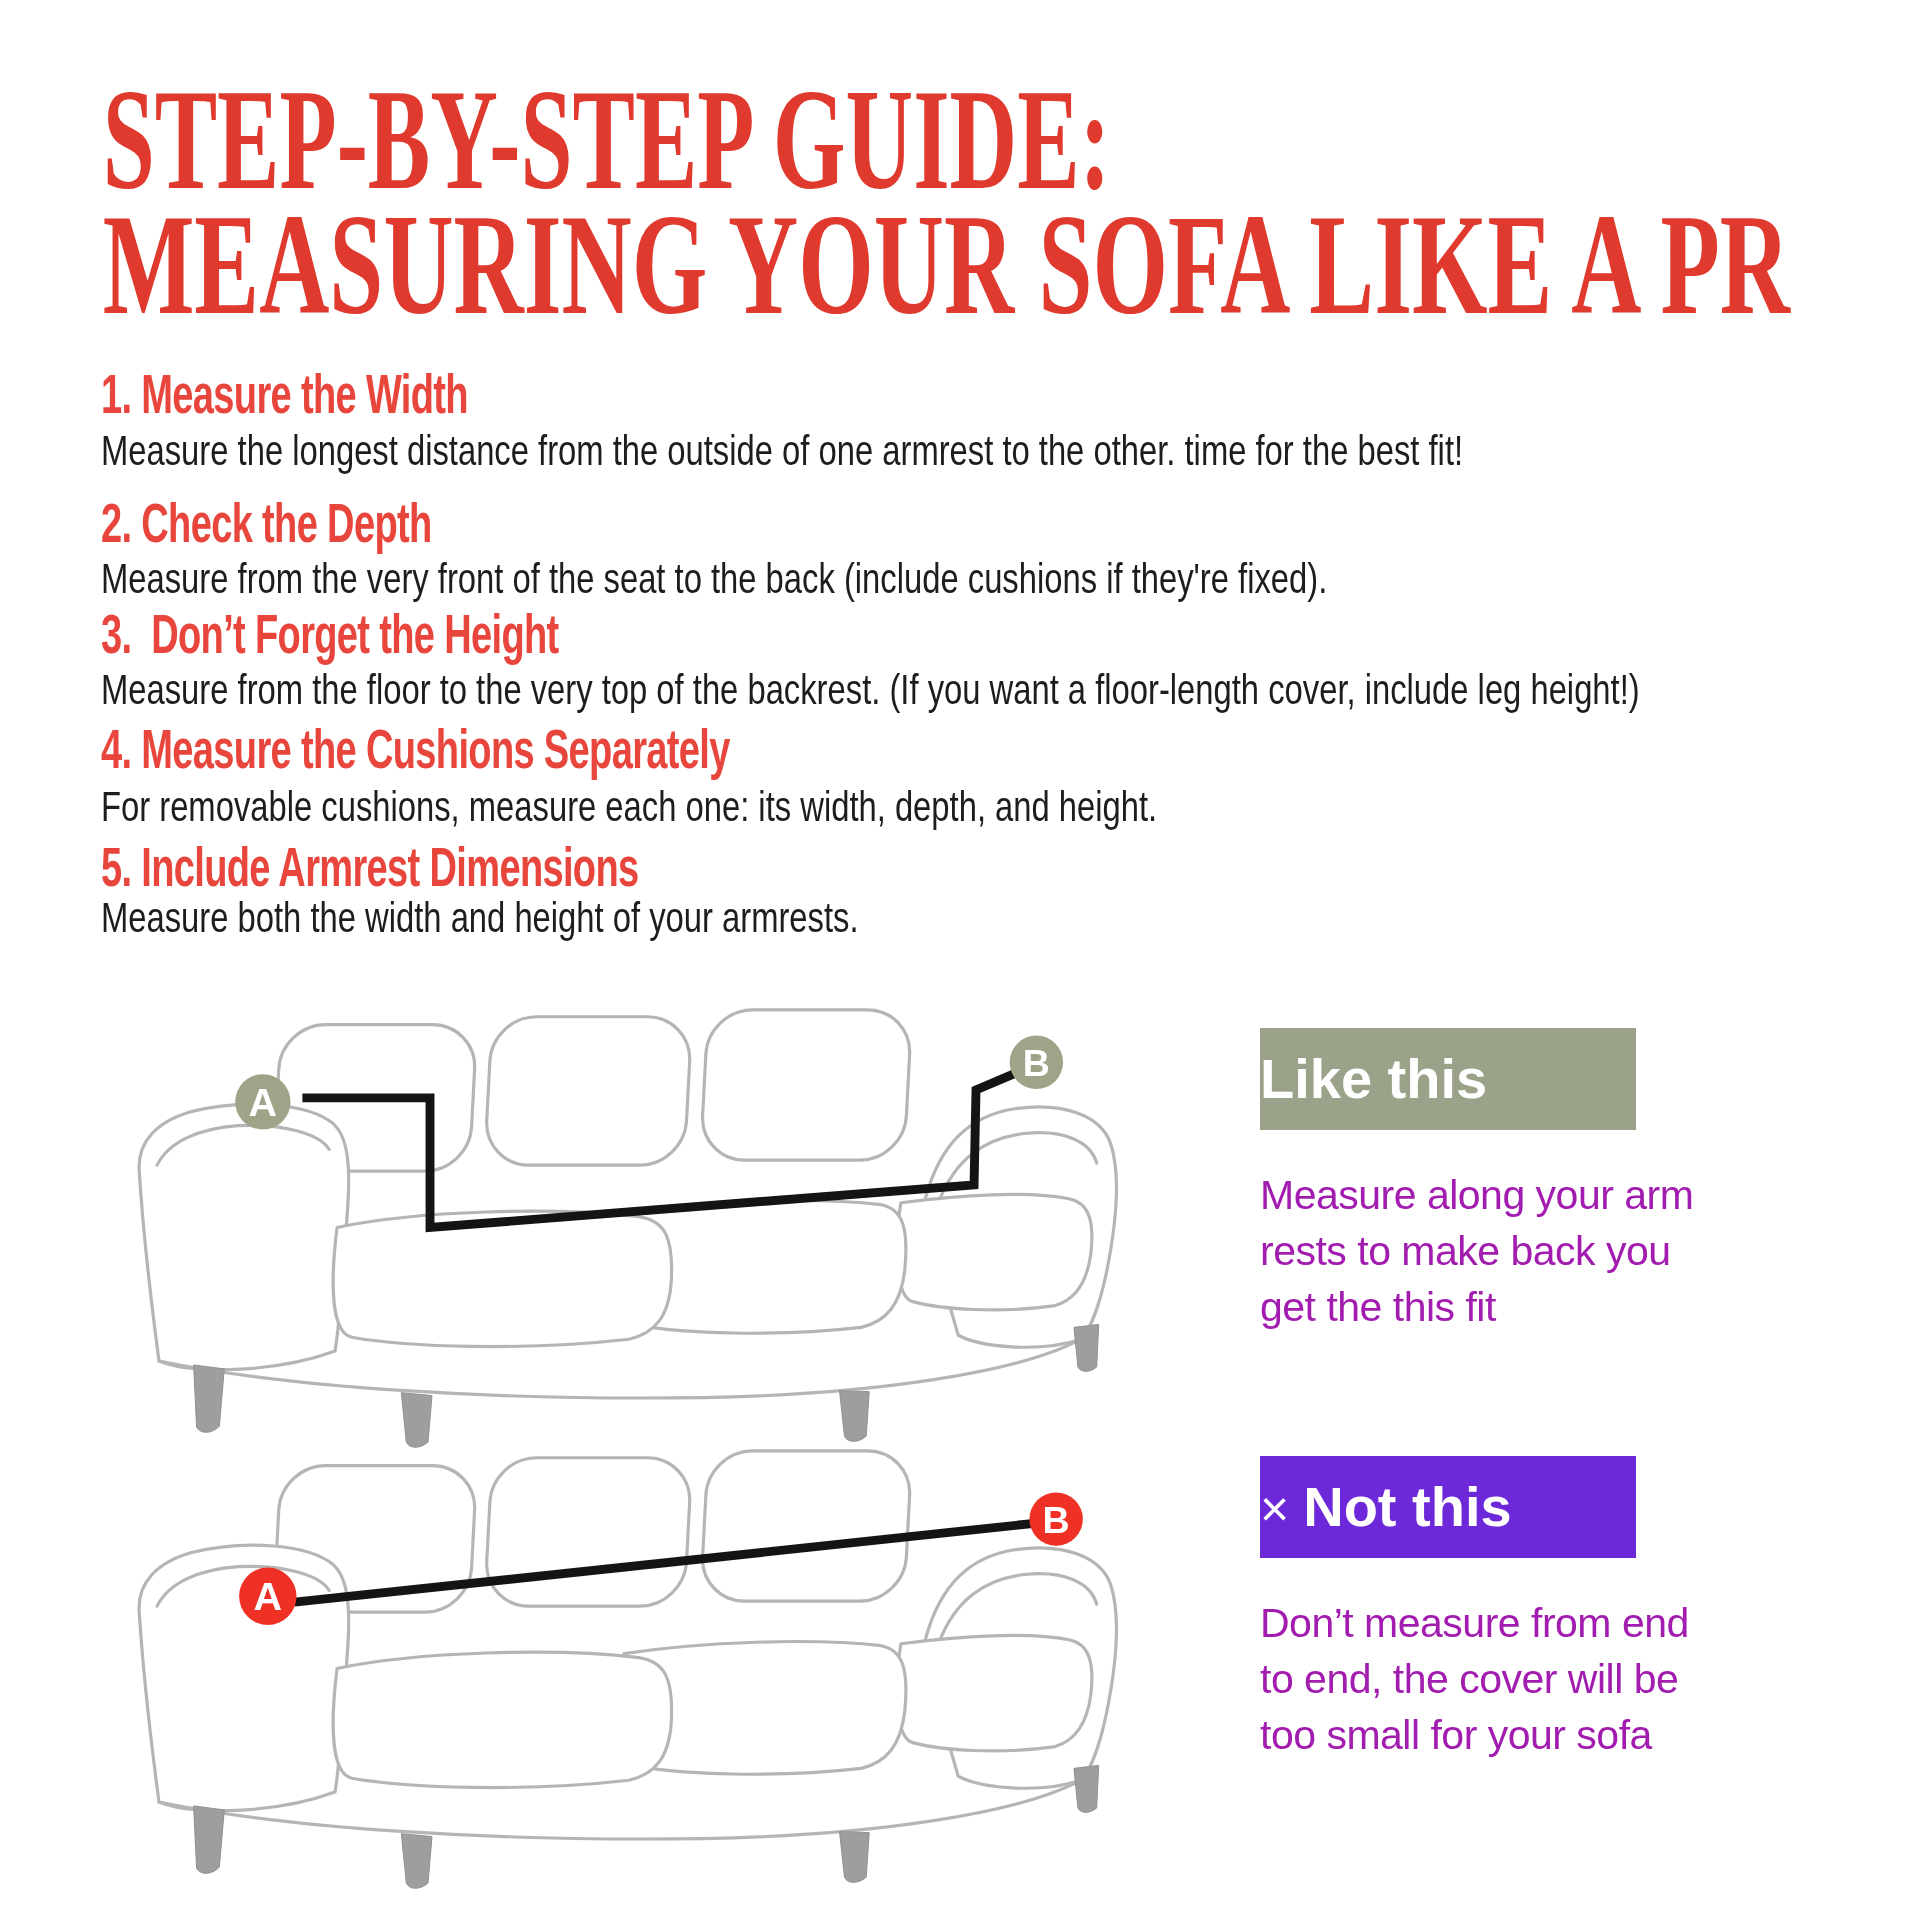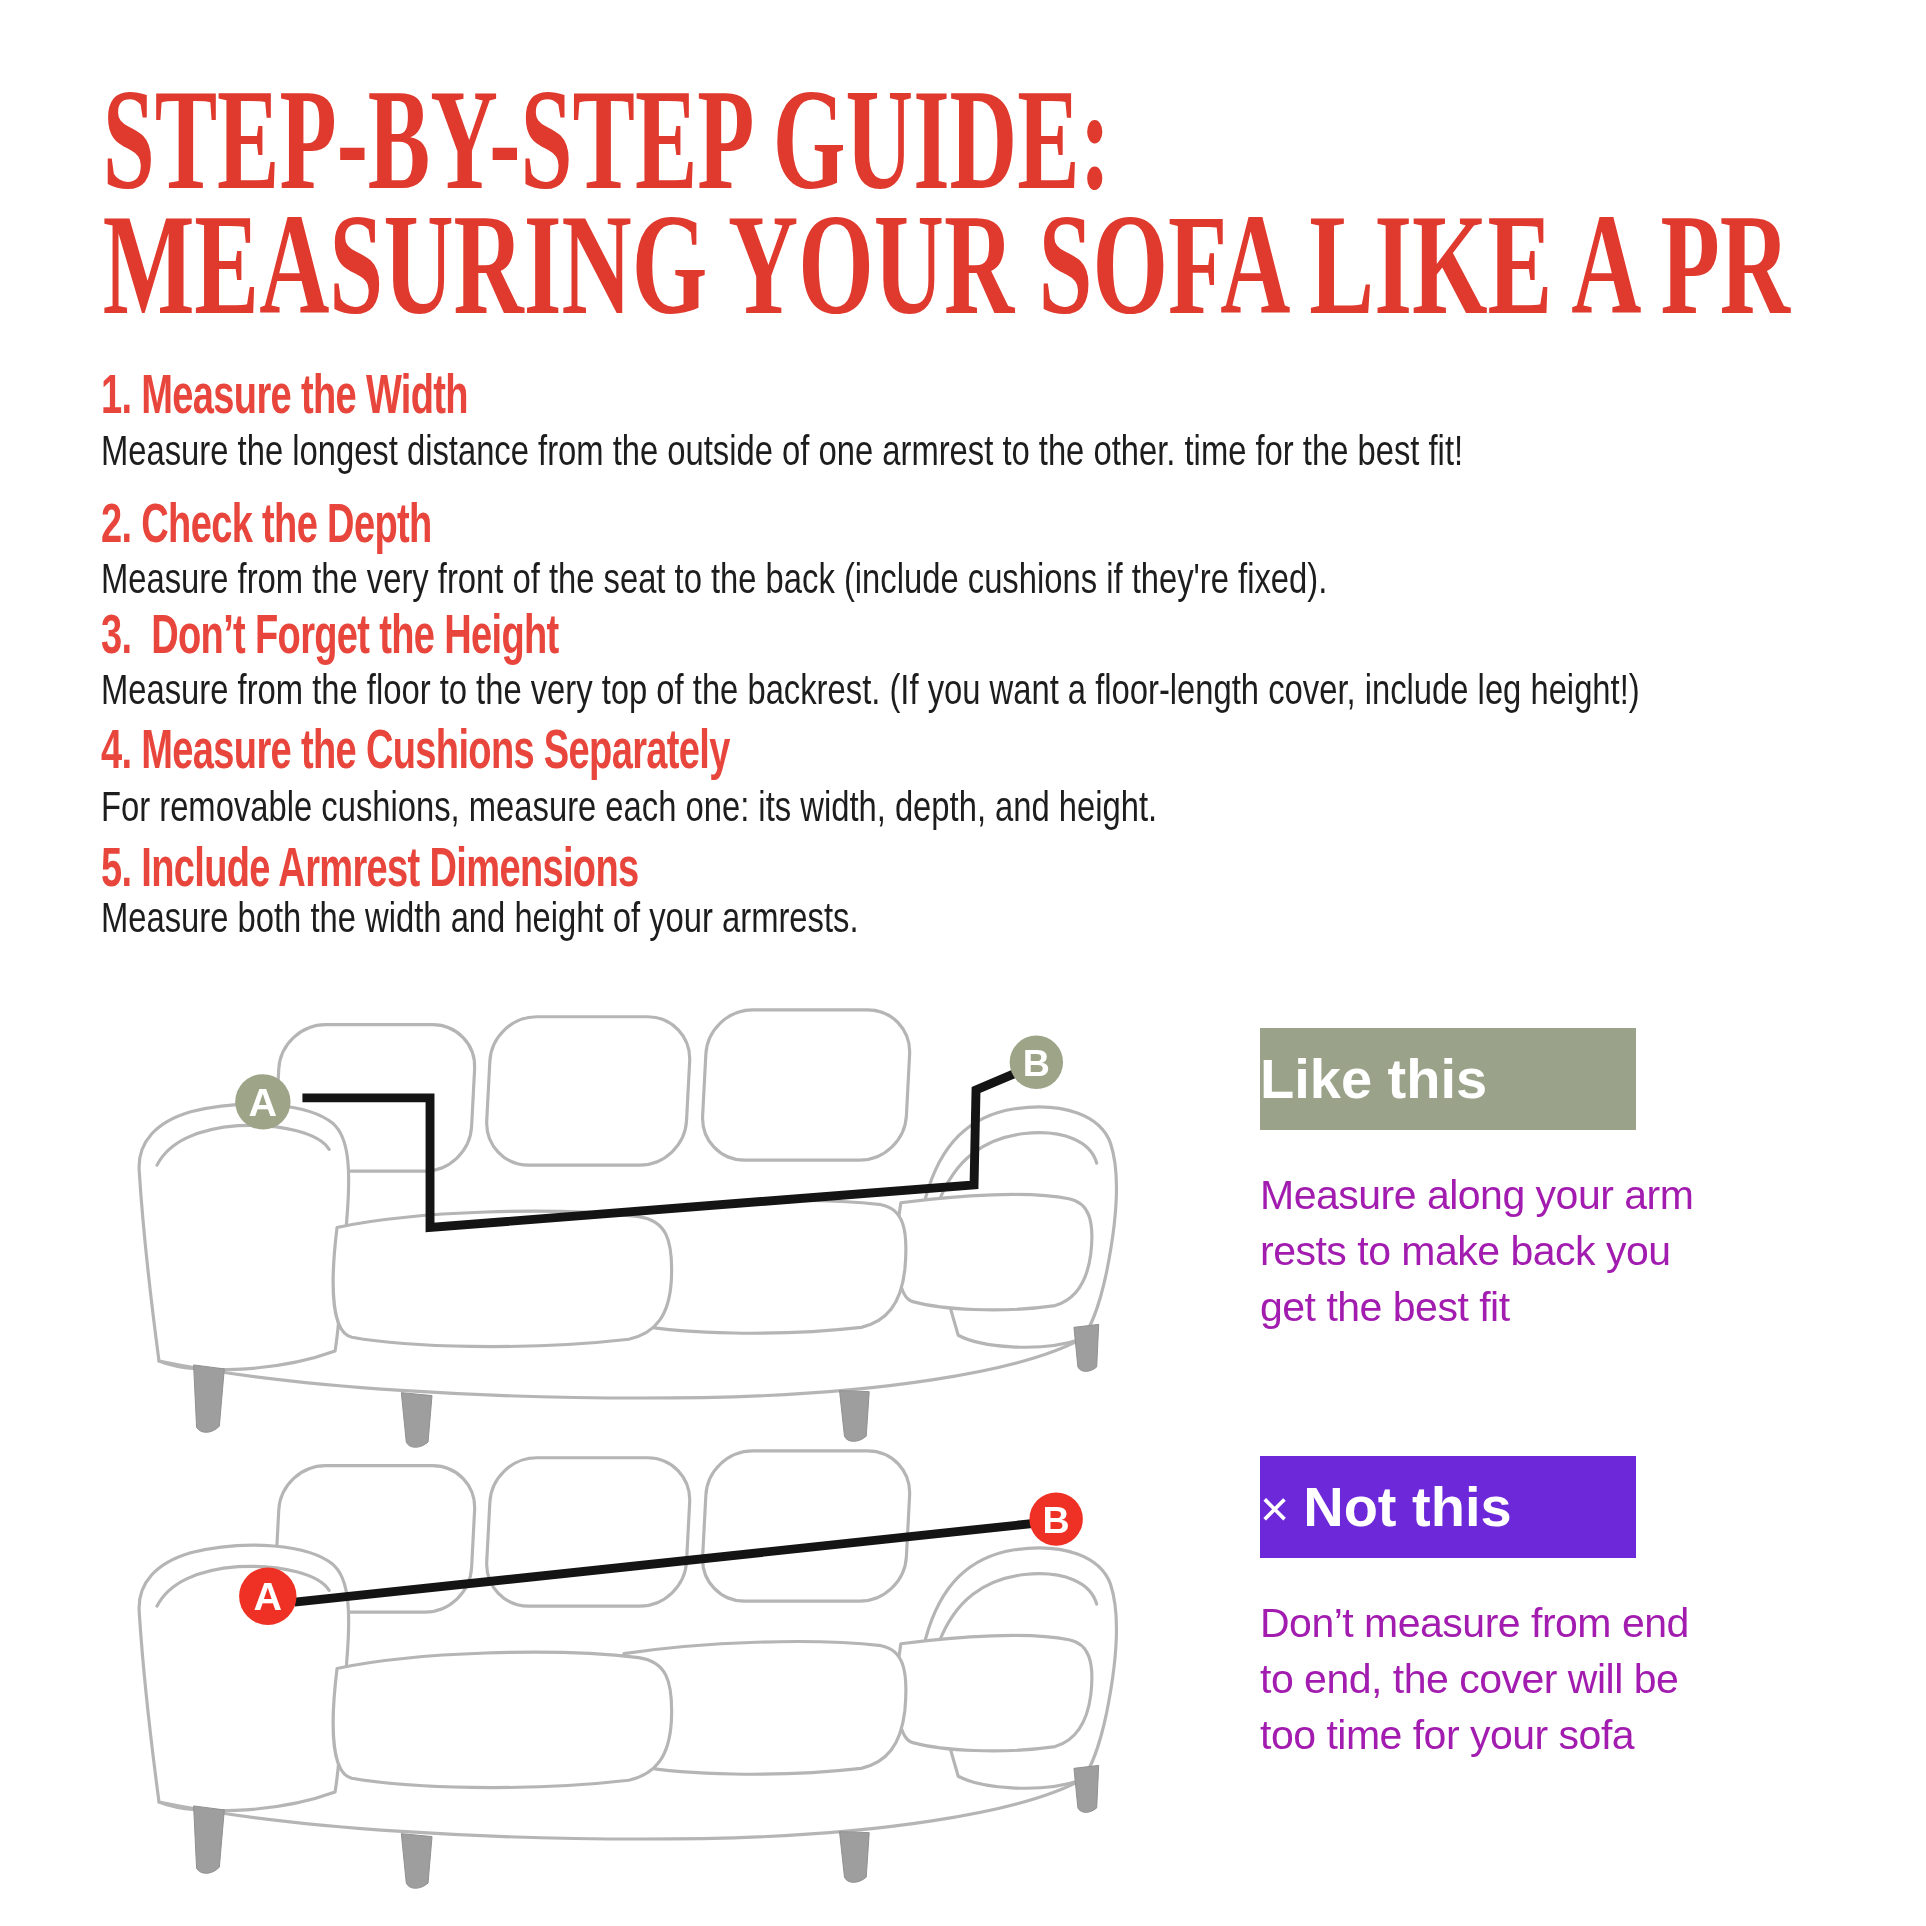--- a/index.html
+++ b/index.html
@@ -123,29 +123,29 @@
     <text x="967" y="98" text-anchor="middle" font-size="38" font-weight="700" fill="#ffffff">B</text>
   </svg>
 
   <div class="side-block good-block">
     <div class="badge" style="background-color: rgb(154, 163, 138);">
       <span>Like this</span>
     </div>
     <div class="caption">
       <div>Measure along your arm</div>
       <div>rests to make back you</div>
-      <div>get the best fit</div>
+      <div>get the this fit</div>
     </div>
   </div>
 
   <div class="side-block bad-block">
     <div class="badge" style="background-color: #6d28d9;">
       <span class="x-mark">×</span><span>Not this</span>
     </div>
     <div class="caption">
       <div>Don’t measure from end</div>
       <div>to end, the cover will be</div>
-      <div>too time for your sofa</div>
+      <div>too small for your sofa</div>
     </div>
   </div>
 
 </div>
 
 
 </body></html>

